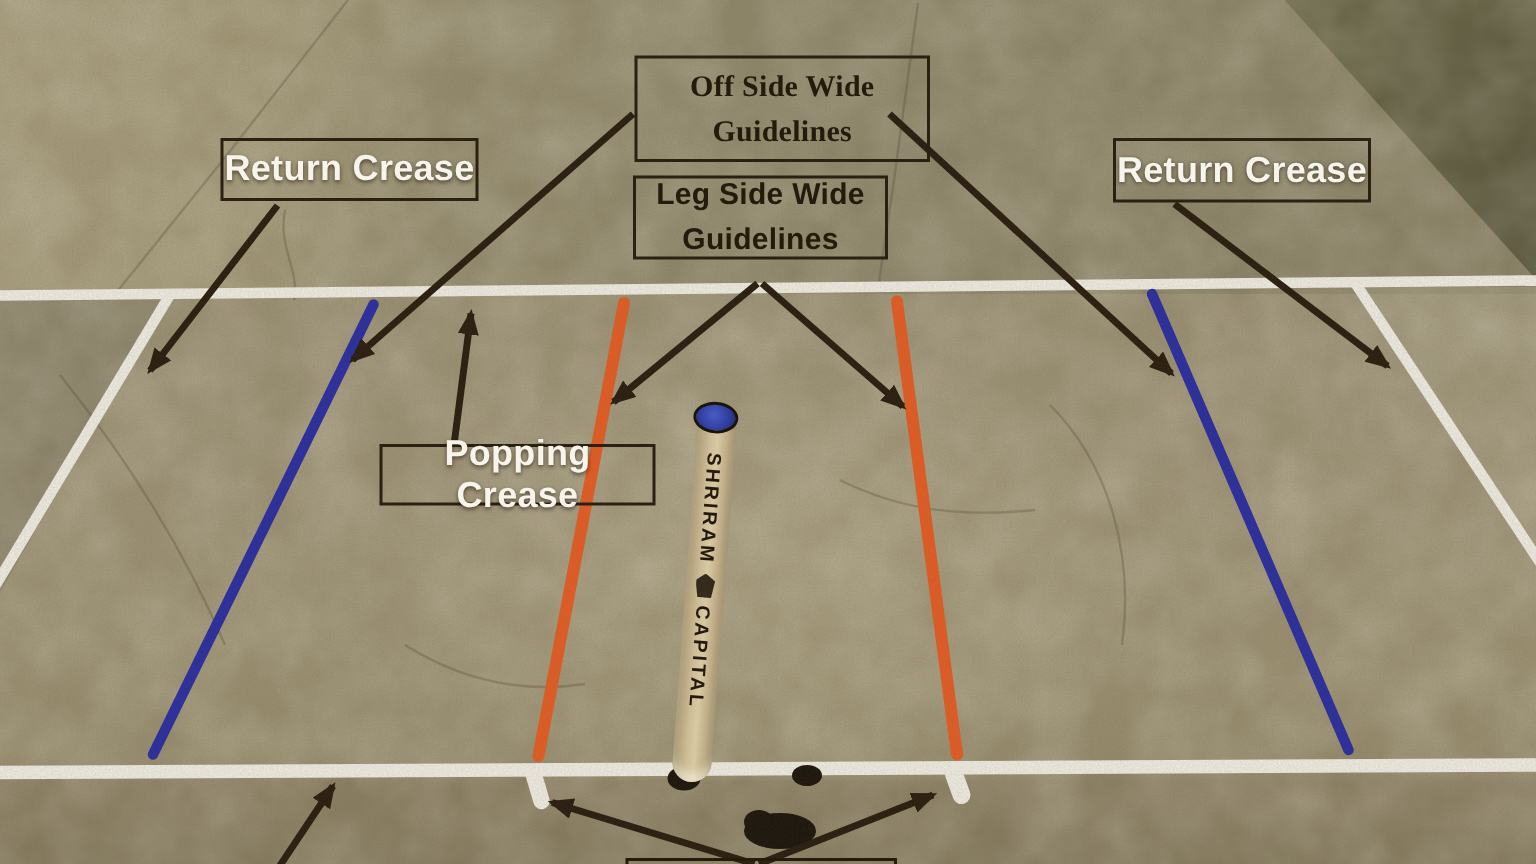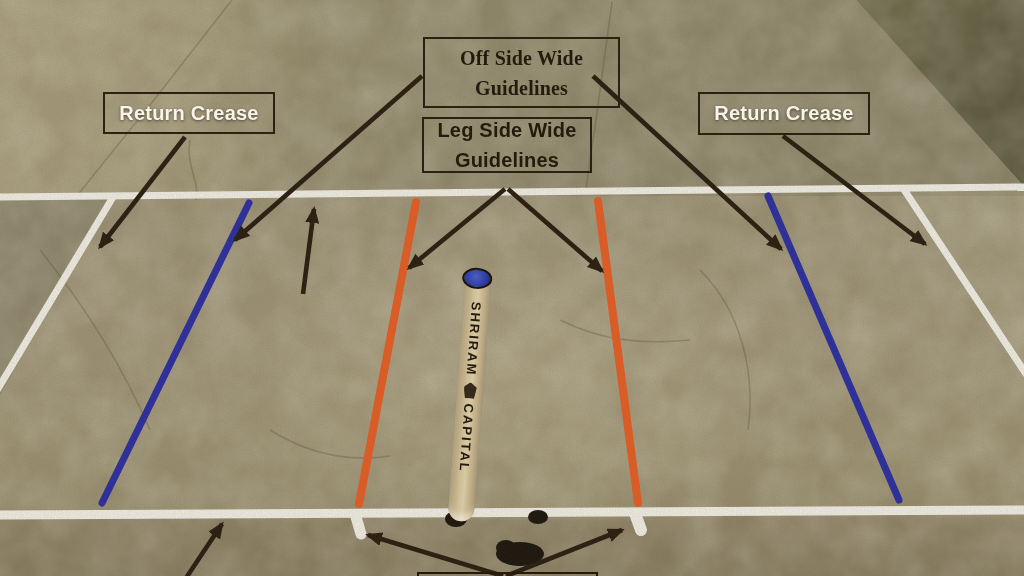--- a/index.html
+++ b/index.html
@@ -34,21 +34,21 @@
     position:absolute;left:232px;top:200px;width:560px;height:320px;
     background:radial-gradient(ellipse at 50% 55%,rgba(196,185,152,.30),rgba(196,185,152,0) 70%);
   }
   svg{position:absolute;left:0;top:0;}
   
   .lbl{
     position:absolute;display:flex;align-items:center;justify-content:center;
     border:2px solid #2b2113;box-sizing:border-box;text-align:center;
     font-weight:bold;letter-spacing:.2px;
   }
-  .lbl.white{color:#f7f4ec;font-size:20px;text-shadow:0 1px 3px rgba(30,22,10,.65);}
+  .lbl.white{color:#f7f4ec;font-size:24px;text-shadow:0 1px 3px rgba(30,22,10,.65);margin-left:44px;}
   .lbl.dark{color:#241b0d;font-size:20px;line-height:30px;}
   #lbl-return-left{left:103px;top:92px;width:172px;height:42px;}
   #lbl-offside{left:423px;top:37px;width:197px;height:71px;font-family:Liberation Serif, serif;}
   #lbl-legside{left:422px;top:117px;width:170px;height:56px;}
   #lbl-return-right{left:698px;top:92px;width:172px;height:43px;}
   #lbl-popping{left:209px;top:296px;width:184px;height:41px;}
   #lbl-cutoff{left:417px;top:572px;width:181px;height:30px;border-color:#241b0d;}
   
   .stump{
     position:absolute;left:462px;top:268px;width:34px;height:254px;
@@ -163,16 +163,17 @@
       <span class="stump-text top">SHRIRAM</span>
       <span class="stump-logo"></span>
       <span class="stump-text">CAPITAL</span>
     </div>
   </div>
 
   <div class="lbl white" id="lbl-return-left">Return Crease</div>
   <div class="lbl dark" id="lbl-offside">Off Side Wide Guidelines</div>
   <div class="lbl dark" id="lbl-legside">Leg Side Wide Guidelines</div>
   <div class="lbl white" id="lbl-return-right">Return Crease</div>
+  <div class="lbl white" id="lbl-popping">Popping Crease</div>
   <div class="lbl dark" id="lbl-cutoff"></div>
 
 
 </div>
 
 </body></html>

